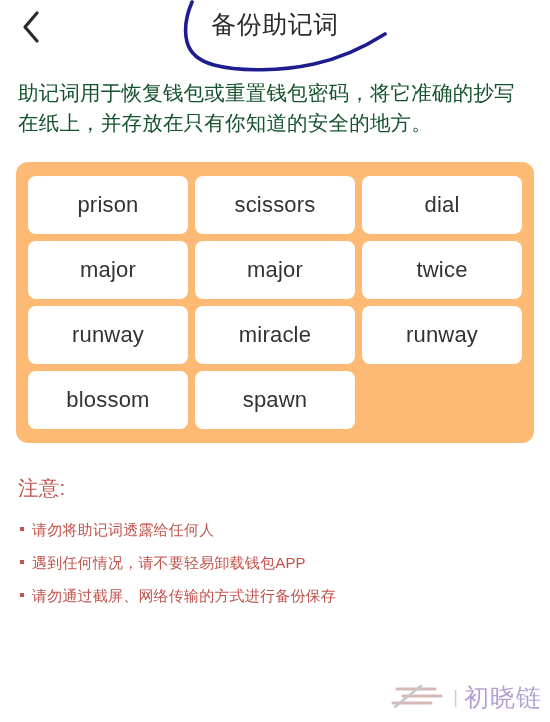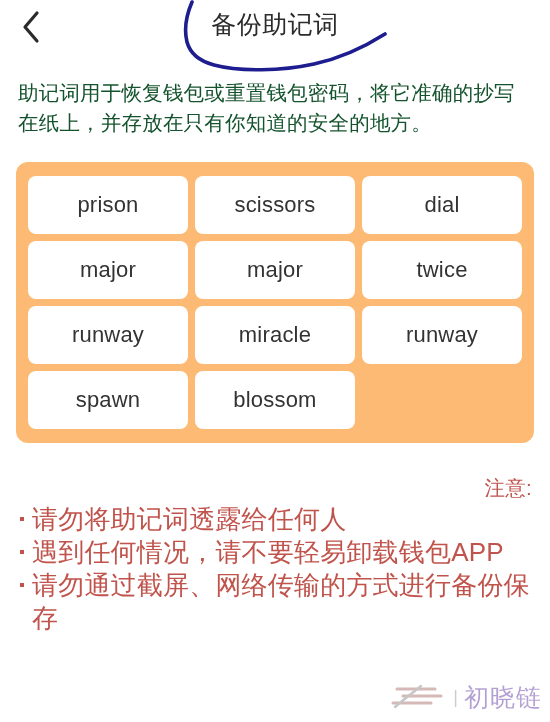--- a/index.html
+++ b/index.html
@@ -89,25 +89,25 @@
   }
 
   
   .warnings {
     margin: 30px 18px 0 18px;
     color: #c0544c;
   }
   .warn-title {
     font-size: 20.5px;
     line-height: 30px;
+    margin-bottom: 10px;
     letter-spacing: 0.3px;
-    text-align: right;
   }
   .warn-item {
-    font-size: 26px;
+    font-size: 15px;
     line-height: 33px;
     letter-spacing: 0.2px;
     display: flex;
     align-items: flex-start;
   }
   .warn-bullet {
     display: inline-block;
     width: 4px;
     height: 4px;
     background: #c0544c;
@@ -163,22 +163,22 @@
 <div class="mnemonic-panel">
   <div class="word-card">prison</div>
   <div class="word-card">scissors</div>
   <div class="word-card">dial</div>
   <div class="word-card">major</div>
   <div class="word-card">major</div>
   <div class="word-card">twice</div>
   <div class="word-card">runway</div>
   <div class="word-card">miracle</div>
   <div class="word-card">runway</div>
+  <div class="word-card">blossom</div>
   <div class="word-card">spawn</div>
-  <div class="word-card">blossom</div>
 </div>
 
 <div class="warnings">
   <div class="warn-title">注意:</div>
 
   <div class="warn-item">
     <span class="warn-bullet"></span>
     <span>请勿将助记词透露给任何人</span>
   </div>
   <div class="warn-item">

